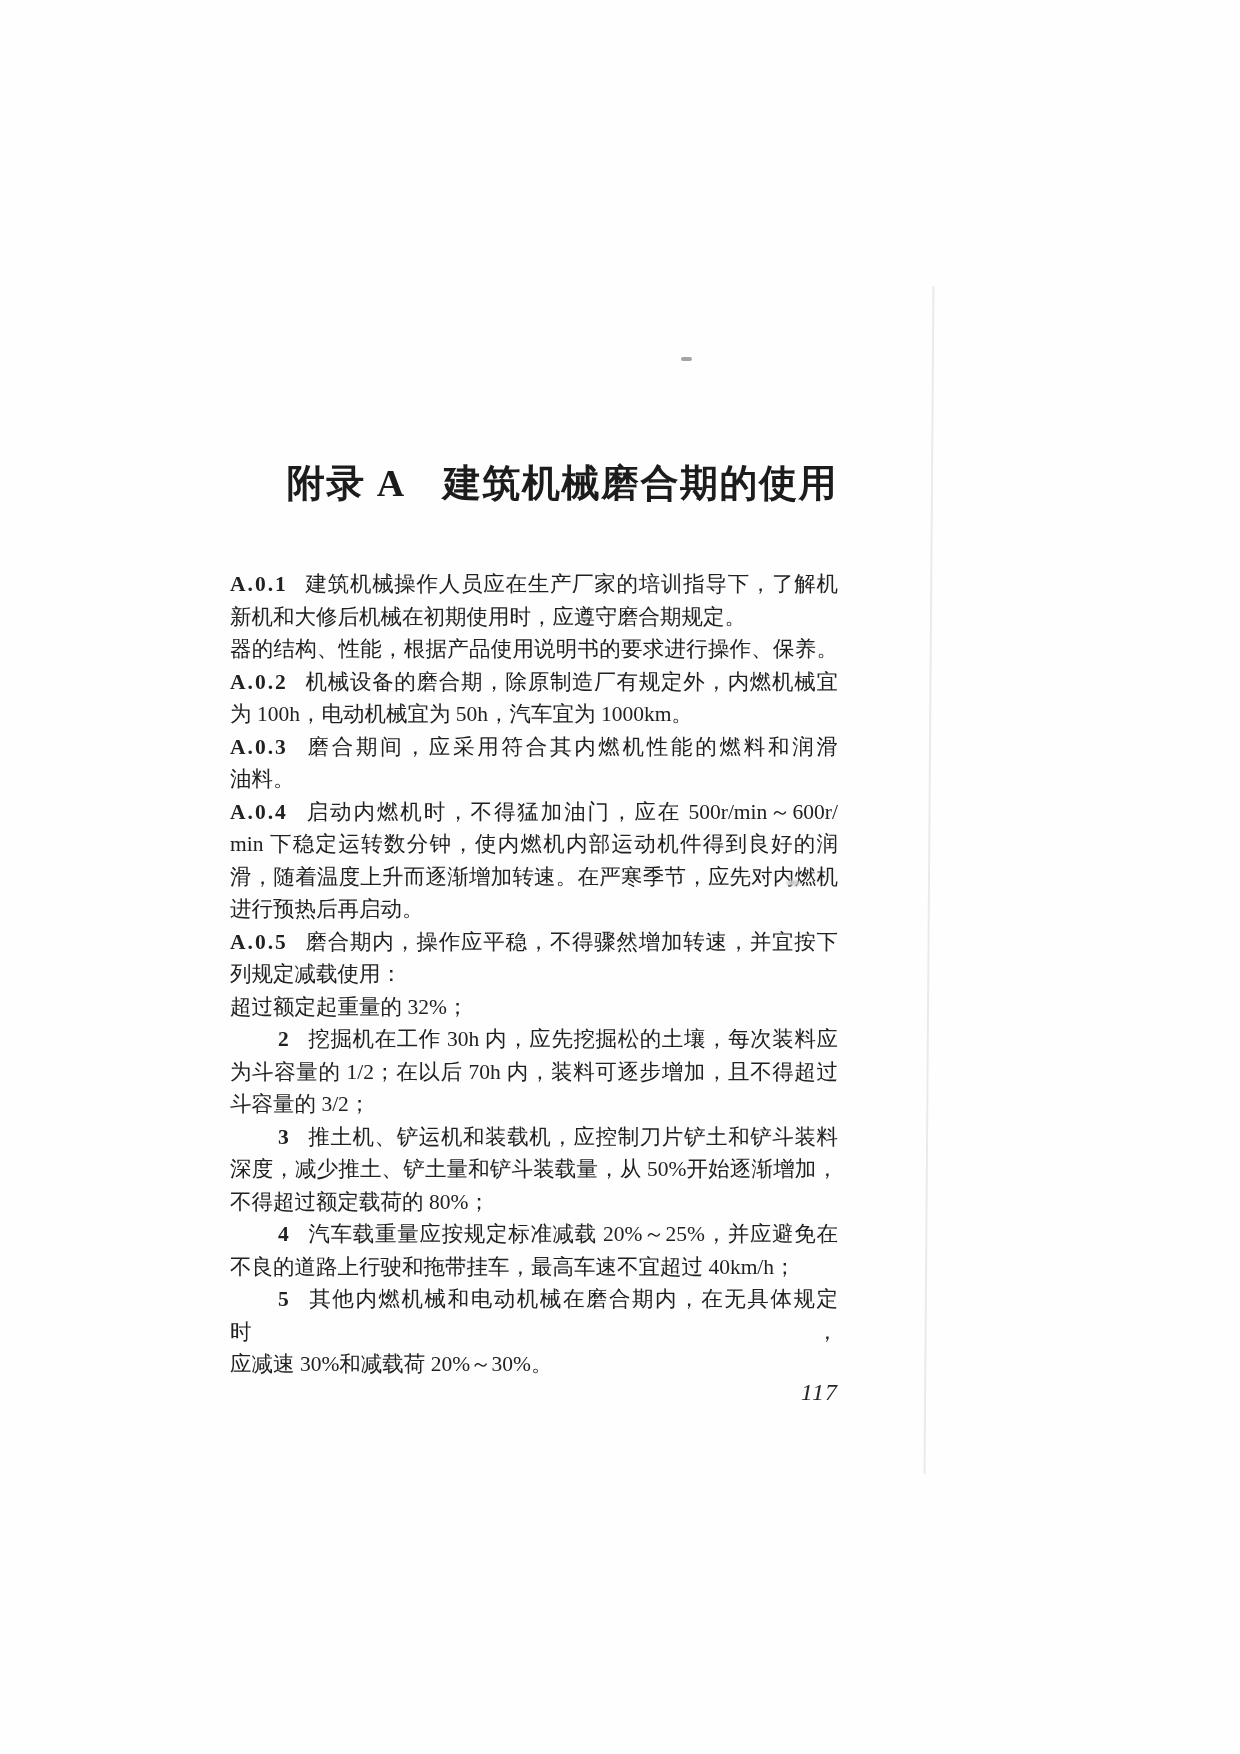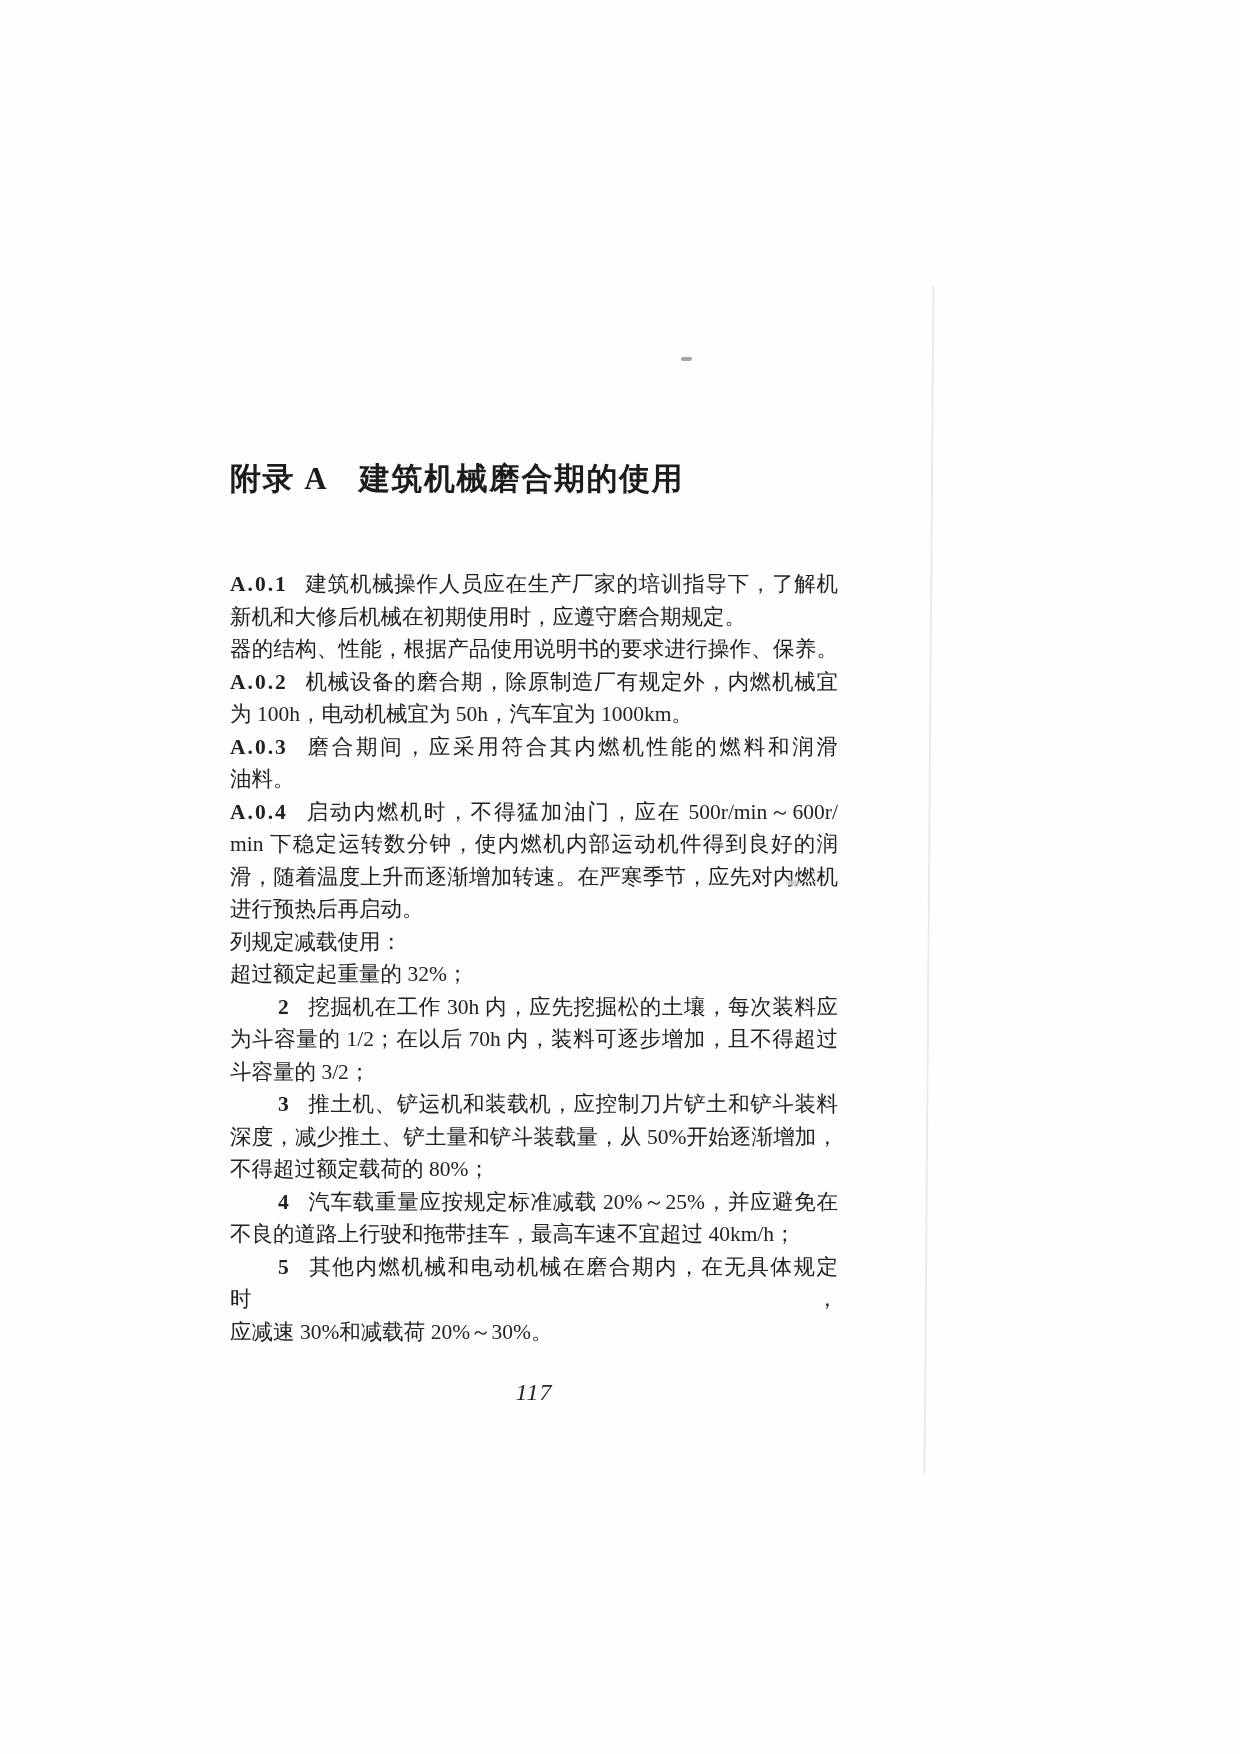--- a/index.html
+++ b/index.html
@@ -8,22 +8,22 @@
     background:#ffffff;
     font-family:"Liberation Serif","DejaVu Serif",serif;
     color:#212121;
     position:relative;
     overflow:hidden;
   }
   .page{position:absolute;left:0;top:0;width:1240px;height:1754px;background:#fefefe;}
 
   .doc-title{
     position:absolute;left:230px;top:458px;width:608px;
-    text-align:left;
-    font-size:31px;font-weight:700;letter-spacing:1.5px;
+    text-align:right;
+    font-size:38px;font-weight:700;letter-spacing:1.5px;
     color:#1c1c1c;
     white-space:nowrap;
   }
 
   .text-lines{
     position:absolute;left:230px;top:568px;width:608px;
     font-size:21.5px;line-height:32.5px;
     color:#212121;
   }
   .line{
@@ -37,21 +37,21 @@
     text-indent:48px;
   }
   .num{
     font-weight:700;
     letter-spacing:2px;
     margin-right:17px;
   }
 
   .page-number{
     position:absolute;left:230px;top:1379px;width:608px;
-    text-align:center;
+    text-align:right;
     font-style:italic;
     font-size:24px;
     letter-spacing:1px;
     color:#262626;
   }
 
   
   .scan-fold-line{
     position:absolute;left:928px;top:286px;width:2px;height:1188px;
     background:#e9ebeb;
@@ -81,20 +81,21 @@
       <div class="line"><span>新机和大修后机械在初期使用时，应遵守磨合期规定。</span></div>
       <div class="line just"><span>器的结构、性能，根据产品使用说明书的要求进行操作、保养。</span></div>
       <div class="line just"><span class="num">A.0.2</span><span>机械设备的磨合期，除原制造厂有规定外，内燃机械宜</span></div>
       <div class="line"><span>为 100h，电动机械宜为 50h，汽车宜为 1000km。</span></div>
       <div class="line just"><span class="num">A.0.3</span><span>磨合期间，应采用符合其内燃机性能的燃料和润滑</span></div>
       <div class="line"><span>油料。</span></div>
       <div class="line just"><span class="num">A.0.4</span><span>启动内燃机时，不得猛加油门，应在 500r/min～600r/</span></div>
       <div class="line just"><span>min 下稳定运转数分钟，使内燃机内部运动机件得到良好的润</span></div>
       <div class="line just"><span>滑，随着温度上升而逐渐增加转速。在严寒季节，应先对内燃机</span></div>
       <div class="line"><span>进行预热后再启动。</span></div>
+      <div class="line just"><span class="num">A.0.5</span><span>磨合期内，操作应平稳，不得骤然增加转速，并宜按下</span></div>
       <div class="line"><span>列规定减载使用：</span></div>
       <div class="line"><span>超过额定起重量的 32%；</span></div>
       <div class="line just indent"><span class="num">2</span><span>挖掘机在工作 30h 内，应先挖掘松的土壤，每次装料应</span></div>
       <div class="line just"><span>为斗容量的 1/2；在以后 70h 内，装料可逐步增加，且不得超过</span></div>
       <div class="line"><span>斗容量的 3/2；</span></div>
       <div class="line just indent"><span class="num">3</span><span>推土机、铲运机和装载机，应控制刀片铲土和铲斗装料</span></div>
       <div class="line just"><span>深度，减少推土、铲土量和铲斗装载量，从 50%开始逐渐增加，</span></div>
       <div class="line"><span>不得超过额定载荷的 80%；</span></div>
       <div class="line just indent"><span class="num">4</span><span>汽车载重量应按规定标准减载 20%～25%，并应避免在</span></div>
       <div class="line"><span>不良的道路上行驶和拖带挂车，最高车速不宜超过 40km/h；</span></div>

